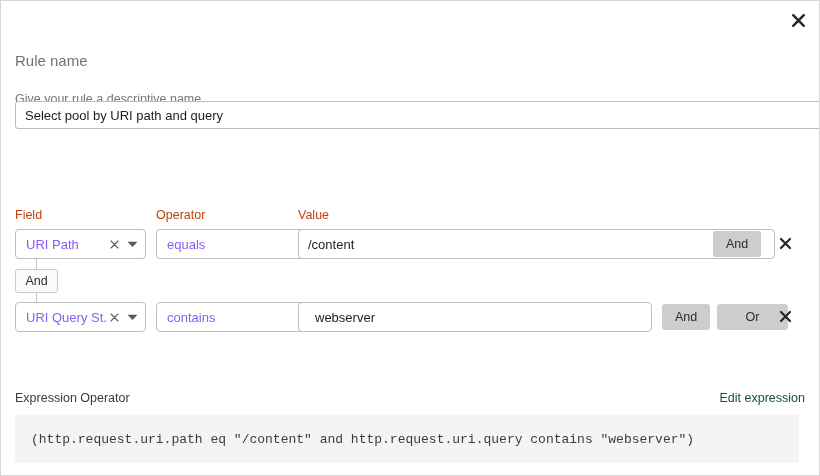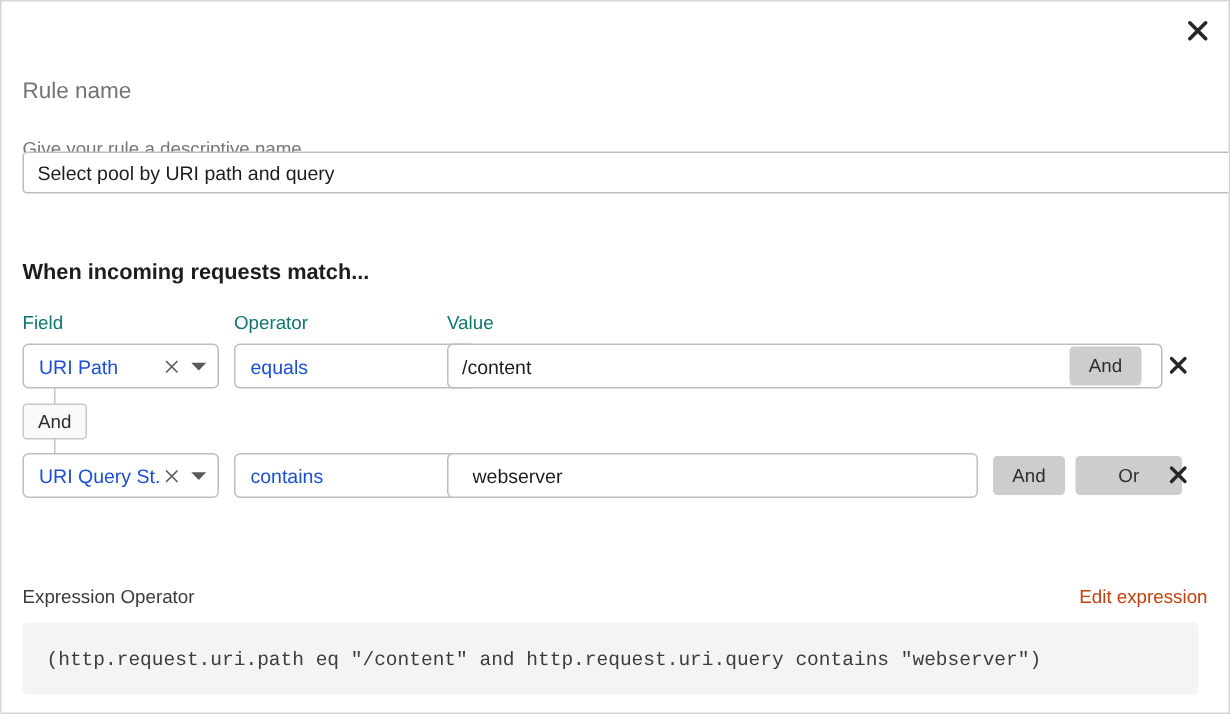--- a/index.html
+++ b/index.html
@@ -63,21 +63,21 @@
   #match-heading {
     position: absolute; left: 14px; top: 173px;
     font-size: 14.5px; font-weight: bold; color: #1d1d1d;
   }
 
   
   .col-label {
     position: absolute;
     top: 207px;
     font-size: 12.5px;
-    color: #0f766e;
+    color: #c2410c;
   }
   #label-field    { left: 14px; }
   #label-operator { left: 155px; }
   #label-value    { left: 297px; }
 
   
   .cond-row { position: absolute; left: 0; height: 30px; }
   #row-0 { top: 228px; }
   #row-1 { top: 301px; }
 
@@ -92,21 +92,21 @@
     cursor: pointer;
     padding-left: 10px;
     padding-right: 6px;
   }
   .select-field    { left: 14px;  width: 131px; }
   .select-operator { left: 155px; width: 162px; }
 
   .select-text {
     flex: 1 1 auto;
     font-size: 13px;
-    color: #1d4ed8;
+    color: #8b5cf6;
     white-space: nowrap;
     overflow: hidden;
   }
   .clear-x {
     flex: 0 0 auto;
     width: 14px; height: 14px;
     display: flex; align-items: center; justify-content: center;
     color: #5a5a5a;
     font-size: 12px;
     line-height: 1;
@@ -191,21 +191,21 @@
   }
 
   
   #expr-label {
     position: absolute; left: 14px; top: 390px;
     font-size: 12.5px; color: #3a3a3a;
   }
   #edit-expression {
     position: absolute; right: 14px; top: 390px;
     font-size: 12.5px;
-    color: #c2410c;
+    color: #14532d;
     text-decoration: none;
     cursor: pointer;
   }
   #expr-box {
     position: absolute;
     left: 14px; top: 414px;
     width: 784px; height: 48px;
     background: #f4f4f4;
     border-radius: 3px;
     display: flex;
@@ -228,21 +228,20 @@
   <div id="close-btn">
     <svg width="15" height="15" viewBox="0 0 15 15" aria-hidden="true">
       <path d="M2.2 2.2 L12.8 12.8 M12.8 2.2 L2.2 12.8" stroke="#262626" stroke-width="2.4" stroke-linecap="round"></path>
     </svg>
   </div>
 
   <div id="rule-name-label">Rule name</div>
   <div id="rule-name-help">Give your rule a descriptive name</div>
   <input id="rule-name-input" type="text" value="Select pool by URI path and query" style="">
 
-  <div id="match-heading">When incoming requests match...</div>
 
   <div class="col-label" id="label-field">Field</div>
   <div class="col-label" id="label-operator">Operator</div>
   <div class="col-label" id="label-value">Value</div>
 
   <div class="cond-row" id="row-0">
 
     <div class="select-box select-field">
       <span class="select-text">URI Path</span>
       <span class="clear-x">

